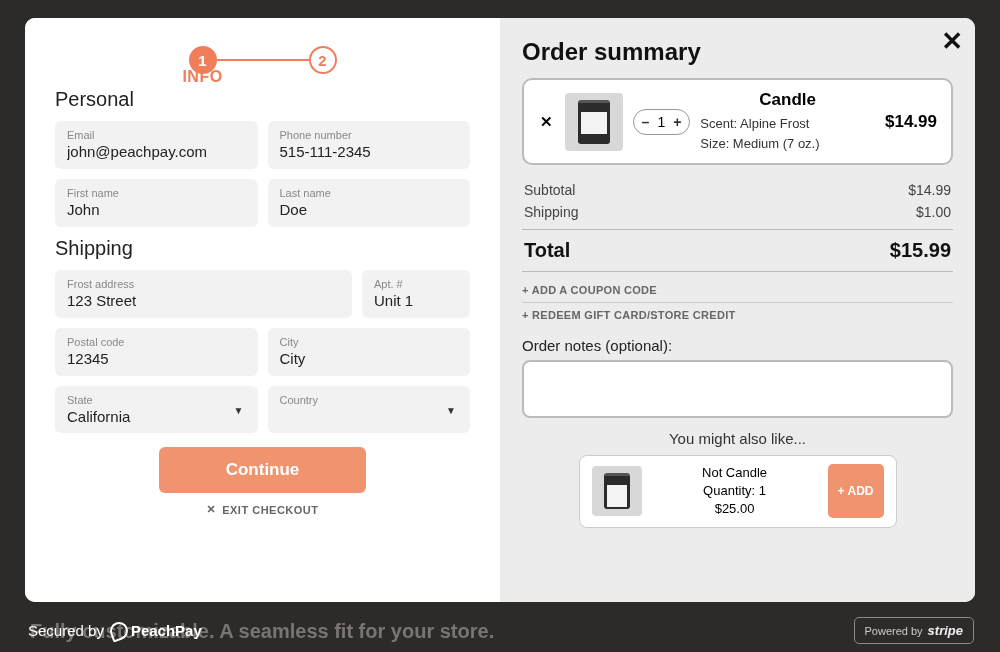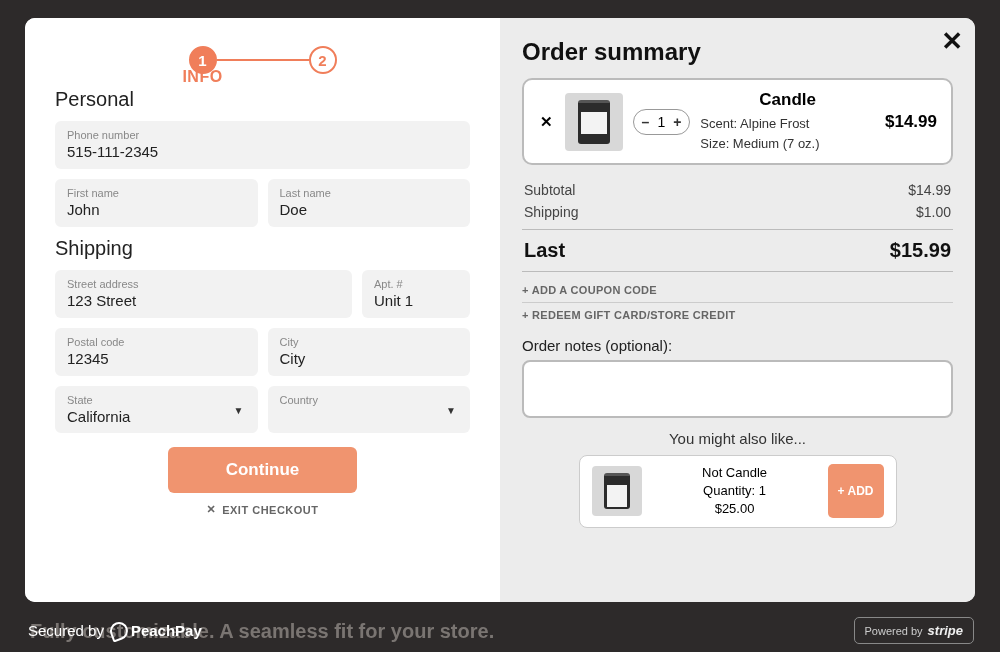--- a/index.html
+++ b/index.html
@@ -120,21 +120,21 @@
   top: 50%;
   transform: translateY(-50%);
   font-size: 10px;
   color: #333;
 }
 .continue-btn {
   background: #f0946f;
   color: #fff;
   border: none;
   border-radius: 6px;
-  width: 189px;
+  width: 207px;
   height: 46px;
   font-size: 17px;
   font-weight: 700;
   display: block;
   margin: 14px auto 10px auto;
   cursor: pointer;
 }
 .exit-checkout {
   display: flex;
   align-items: center;
@@ -326,39 +326,43 @@
       </div>
       <div class="step-line"></div>
       <div class="step-circle inactive">
         <span>2</span>
       </div>
     </div>
 
     <div class="section-title">Personal</div>
     <div class="field-row">
       <div class="field">
+        <span class="field-label">Email</span>
+        <input class="field-value" value="john@peachpay.com" style="">
+      </div>
+      <div class="field">
         <span class="field-label">Phone number</span>
         <input class="field-value" value="515-111-2345" style="">
       </div>
     </div>
     <div class="field-row">
       <div class="field">
         <span class="field-label">First name</span>
         <input class="field-value" value="John" style="">
       </div>
       <div class="field">
         <span class="field-label">Last name</span>
         <input class="field-value" value="Doe" style="">
       </div>
     </div>
 
     <div class="section-title">Shipping</div>
     <div class="field-row">
       <div class="field">
-        <span class="field-label">Street address</span>
+        <span class="field-label">Frost address</span>
         <input class="field-value" value="123 Street" style="">
       </div>
       <div class="field field-small">
         <span class="field-label">Apt. #</span>
         <input class="field-value" value="Unit 1" style="">
       </div>
     </div>
     <div class="field-row">
       <div class="field">
         <span class="field-label">Postal code</span>
@@ -413,21 +417,21 @@
     <div class="summary-row">
       <span>Subtotal</span>
       <span>$14.99</span>
     </div>
     <div class="summary-row">
       <span>Shipping</span>
       <span>$1.00</span>
     </div>
     <div class="summary-divider"></div>
     <div class="summary-row total-row">
-      <span>Last</span>
+      <span>Total</span>
       <span>$15.99</span>
     </div>
     <div class="summary-divider"></div>
     <div class="link-row">+ ADD A COUPON CODE</div>
     <div class="link-row" style="border-bottom:none">+ REDEEM GIFT CARD/STORE CREDIT</div>
 
     <div class="notes-label">Order notes (optional):</div>
     <textarea class="notes-area" style=""></textarea>
 
     <div class="recommend-title">You might also like...</div>

